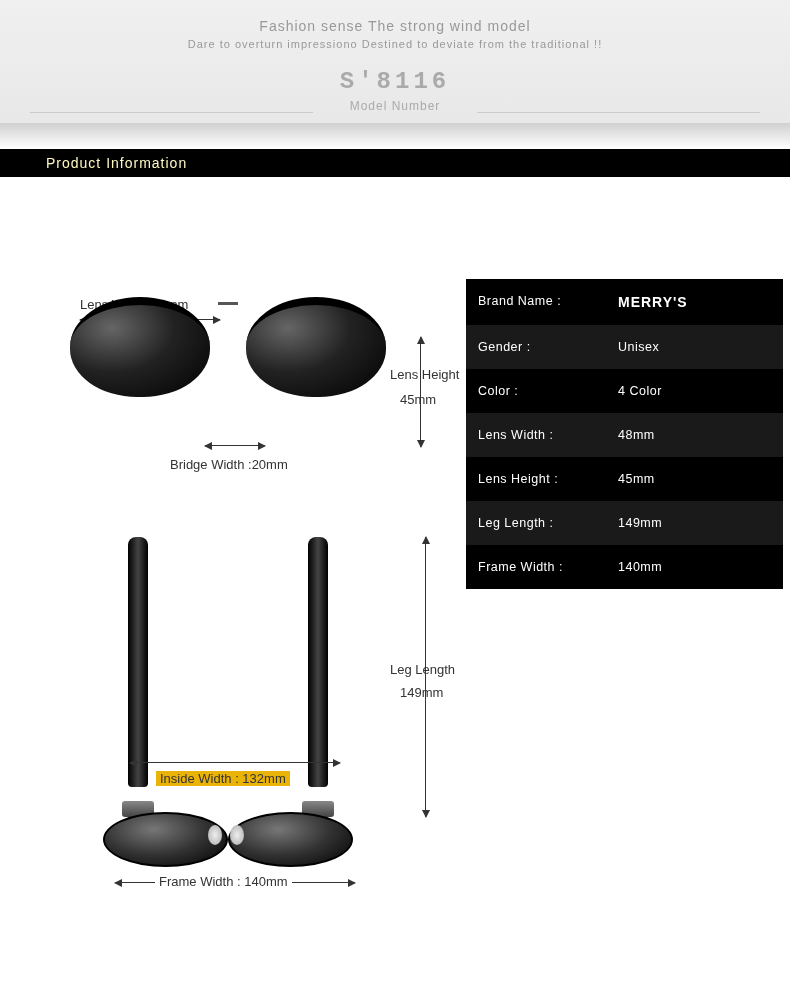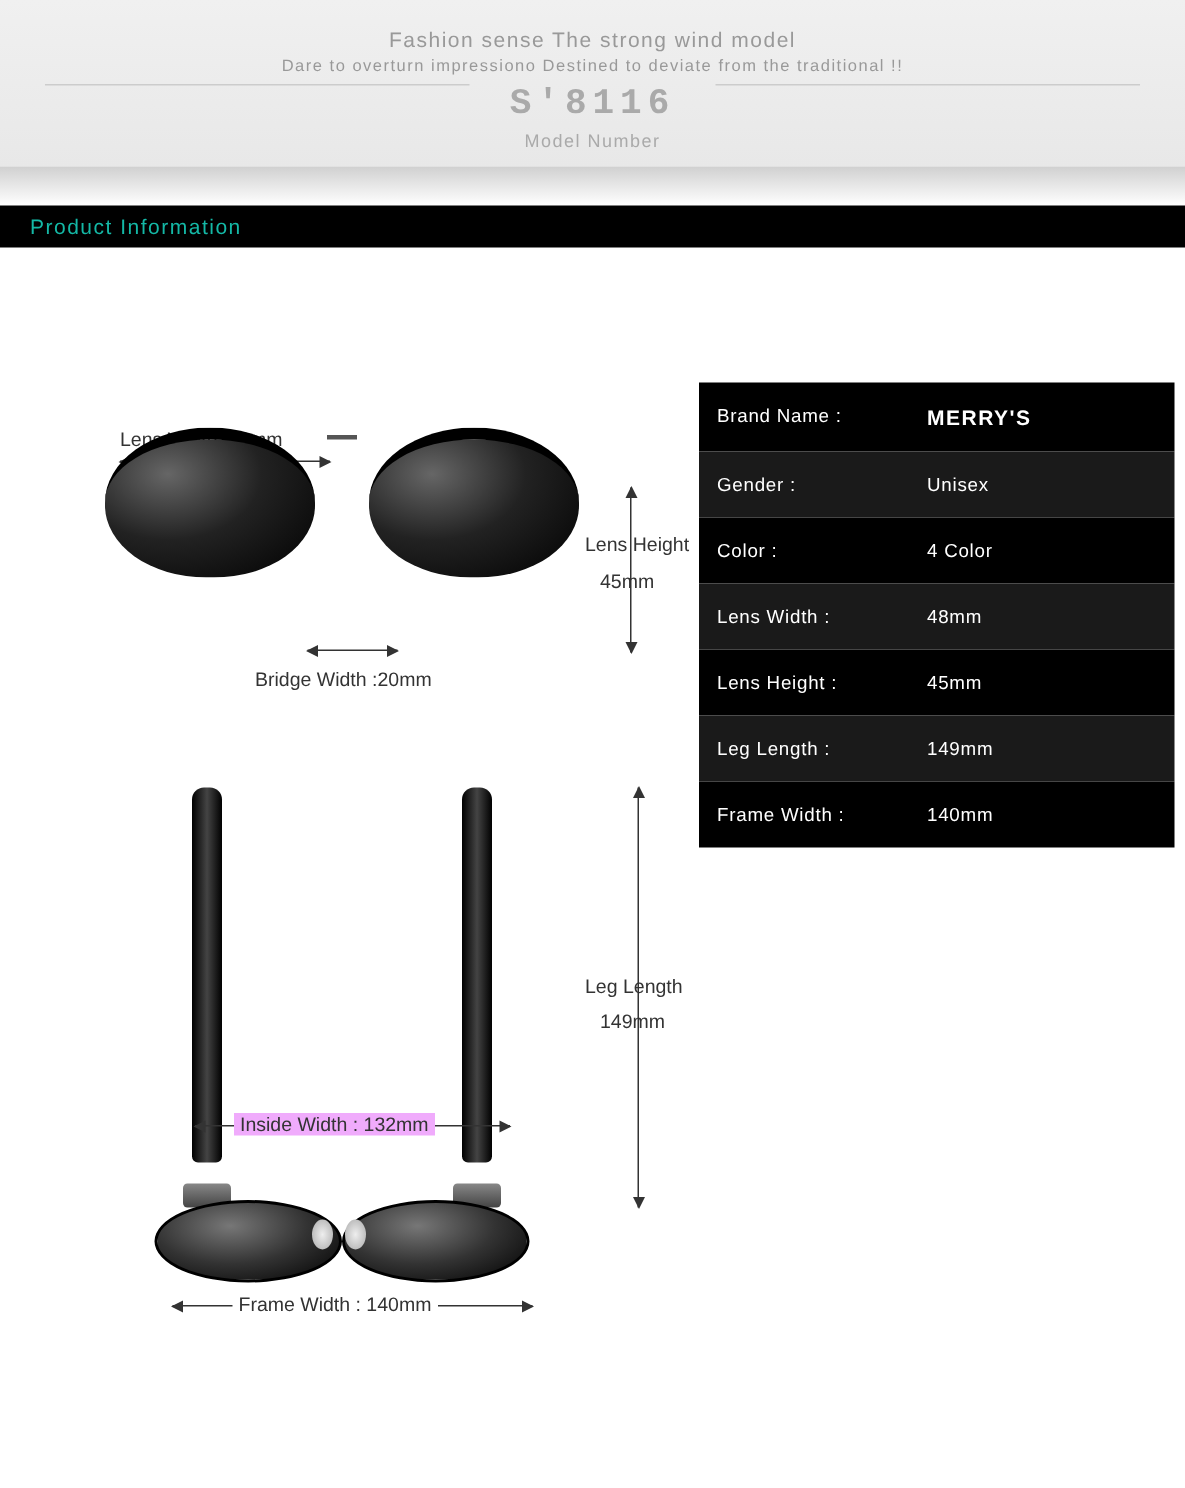--- a/index.html
+++ b/index.html
@@ -20,25 +20,25 @@
     .tagline1 {
       color: #999;
       font-size: 14px;
       letter-spacing: 1px;
       margin-bottom: 4px;
     }
     .tagline2 {
       color: #999;
       font-size: 11px;
       letter-spacing: 1px;
-      margin-bottom: 6px;
+      margin-bottom: 18px;
     }
     .model-row {
       display: flex;
-      align-items: flex-start;
+      align-items: flex-end;
       justify-content: center;
       gap: 27px;
       padding: 0 30px;
     }
     .model-line {
       flex: 1;
       height: 1px;
       background: #ccc;
     }
     .model-box {
@@ -56,37 +56,38 @@
       font-size: 12px;
       margin-top: 4px;
       letter-spacing: 1px;
     }
     .shadow-bar {
       height: 26px;
       background: linear-gradient(to bottom, #d0d0d0, #fff);
     }
     .info-header {
       background: #000;
-      color: #14b8a6;
-      padding: 6px 20px;
+      color: #fef9c3;
+      padding: 6px 46px;
       font-size: 14px;
       letter-spacing: 1px;
     }
     .content {
       display: flex;
       padding: 90px 0 20px 20px;
       gap: 30px;
     }
     .diagram {
       flex: 1;
       position: relative;
     }
     .spec-table {
       width: 317px;
       margin-right: 7px;
+      margin-top: 12px;
     }
     .spec-row {
       display: flex;
       padding: 15px 12px;
       font-size: 12.5px;
       letter-spacing: 0.5px;
     }
     .spec-row:nth-child(odd) {
       background: #000;
       color: #fff;
@@ -292,21 +293,21 @@
           <div class="pad"></div>
             <div class="pad"></div>
         </div>
       </div>
 
       <div class="arrow-line arrow-v" style="top:0; left:405px; height:280px;"></div>
       <div class="diagram-label" style="top:125px; left:370px;">Leg Length</div>
       <div class="diagram-label" style="top:148px; left:380px;">149mm</div>
 
       <div class="arrow-line arrow-h" style="top:225px; left:110px; width:210px;"></div>
-      <div class="diagram-label" style="top:217px; left:136px; background:#f0abfc; padding:0 4px;">Inside  Width :  132mm</div>
+      <div class="diagram-label" style="top:234px; left:136px; background:#eab308; padding:0 4px;">Inside  Width :  132mm</div>
 
       <div class="arrow-line arrow-h" style="top:345px; left:95px; width:240px;"></div>
       <div class="diagram-label" style="top:337px; left:135px; background:#fff; padding:0 4px;">Frame Width :  140mm</div>
     </div>
 
   </div>
 
   <div class="spec-table">
       <div class="spec-row">
         <div class="spec-label">Brand Name :</div>

